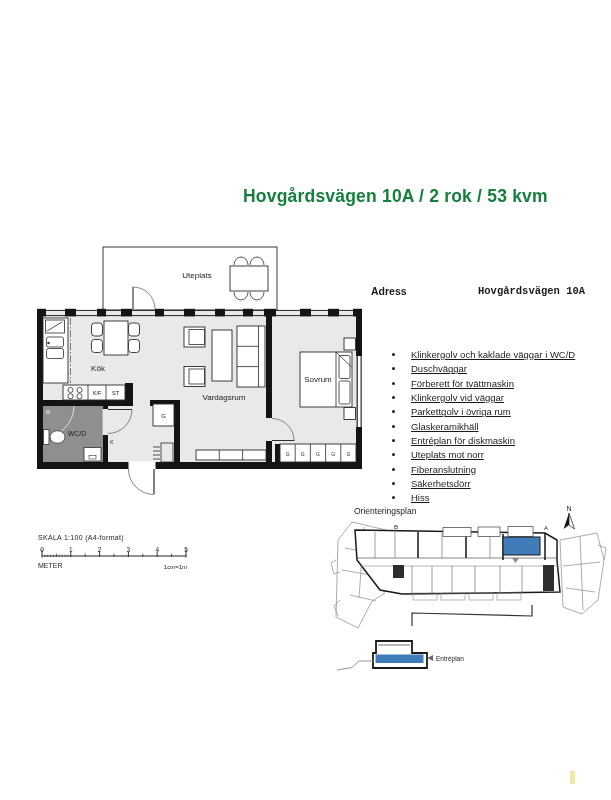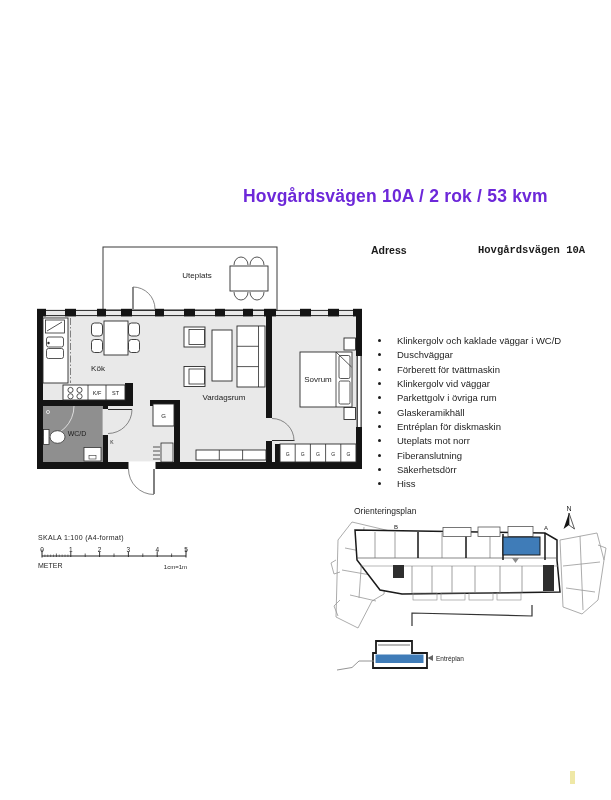--- a/index.html
+++ b/index.html
@@ -1,26 +1,26 @@
 <!DOCTYPE html>
 <html><head>
 <meta charset="utf-8">
 <style>
   html,body{margin:0;padding:0;}
   body{width:611px;height:800px;position:relative;background:#ffffff;
        font-family:"Liberation Sans",sans-serif;color:#1a1a1a;overflow:hidden;}
   .abs{position:absolute;}
-  #title{left:243px;top:186px;font-size:17.5px;font-weight:bold;color:#6d28d9;
+  #title{left:243px;top:186px;font-size:17.5px;font-weight:bold;color:#15803d;
          letter-spacing:0.2px;white-space:nowrap;}
   #info{left:371px;top:243px;width:232px;font-size:10.5px;font-weight:bold;}
-  .irow{display:flex;height:15.5px;line-height:15.5px;}
+  .irow{display:flex;height:15.5px;line-height:15.5px;margin-top:41px;}
   .ilabel{width:107px;flex:0 0 107px;}
   .ivalue{white-space:nowrap;font-family:Liberation Mono, monospace;}
   #features{left:371px;top:332px;width:238px;}
-  #features ul{margin:2px;padding:0 0 0 18px;list-style:disc;}
+  #features ul{margin:16px;padding:0 0 0 18px;list-style:disc;text-decoration:underline;}
   #features li{font-size:9.5px;line-height:14.35px;padding-left:6px;color:#1c1c1c;}
   svg{display:block;font-family:"Liberation Sans",sans-serif;}
   svg text{fill:#1c1c1c;}
   .wall{fill:#141414;}
   .furn{fill:#ffffff;stroke:#2b2b2b;stroke-width:0.9;}
   .thin{stroke:#2b2b2b;stroke-width:0.8;fill:none;}
   .swing{stroke:#6a6a6a;stroke-width:0.8;fill:none;}
   .gray{stroke:#979797;stroke-width:0.8;fill:none;}
   #page-mark{left:570px;top:771px;width:4.5px;height:13px;background:#efe8a6;}
 </style>

